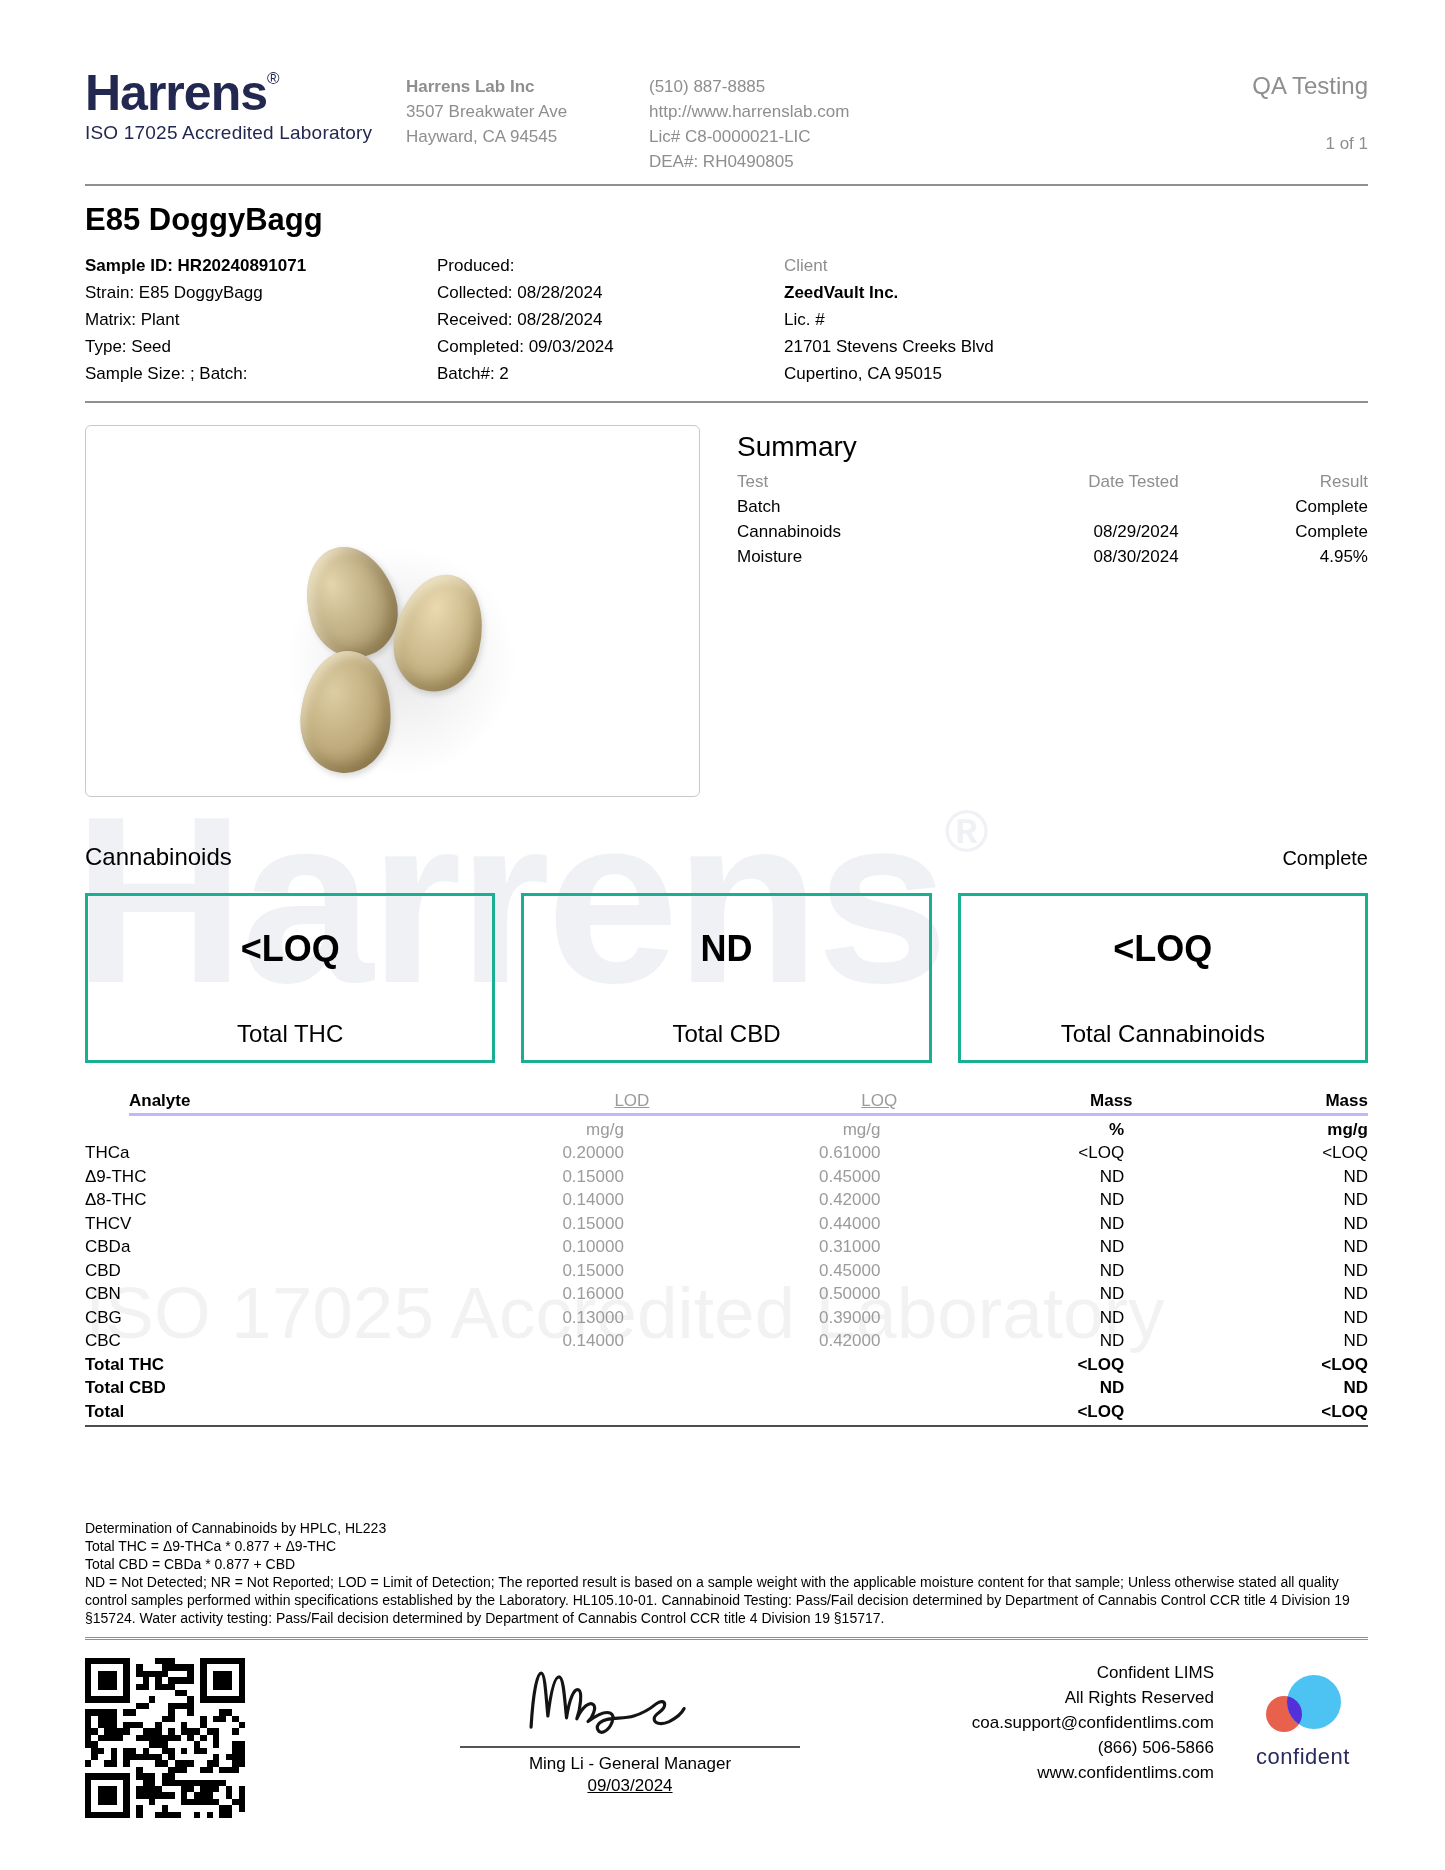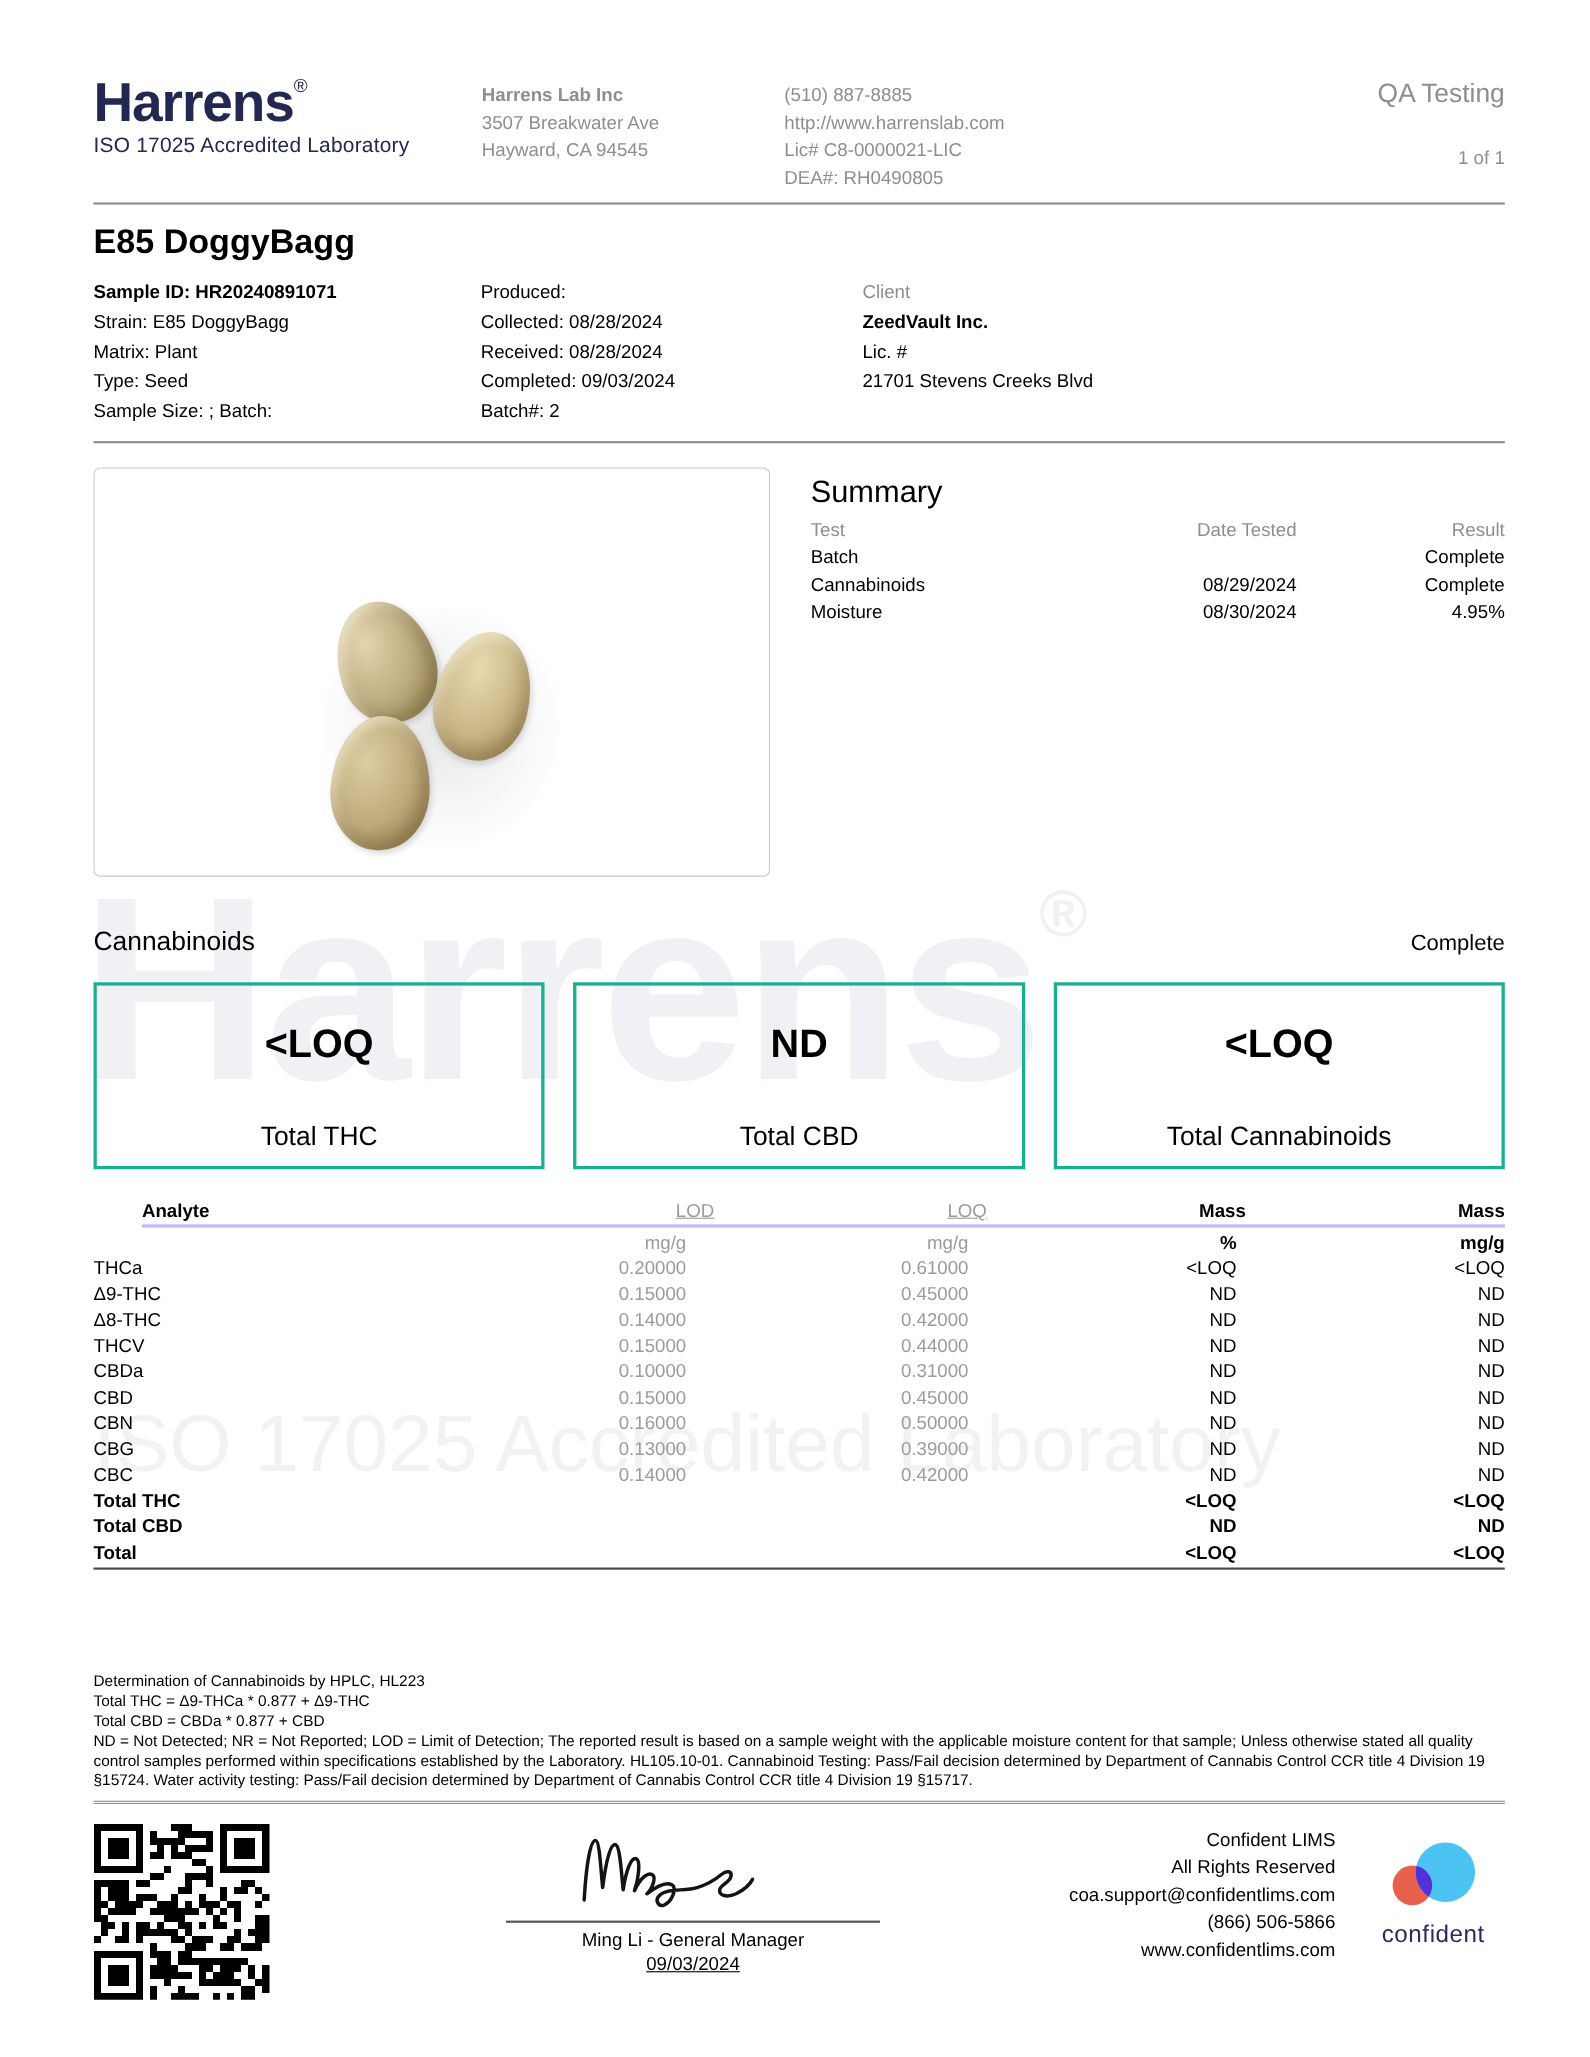--- a/index.html
+++ b/index.html
@@ -1,21 +1,21 @@
 <!DOCTYPE html>
 <html><head>
 <meta charset="utf-8">
 <style>
   * { margin:0; padding:0; box-sizing:border-box; }
   html,body { background:#fff; }
   body { width:1445px; font-family:"Liberation Sans", sans-serif; color:#000; }
   .page { width:1445px; min-height:1870px; background:#fff; padding:68px 77px 30px 85px; position:relative; overflow:hidden; }
 
   
-  .hdr { display:flex; align-items:flex-start;gap:32px; }
+  .hdr { display:flex; align-items:flex-start; }
   .logo-block { width:321px; }
   .logo-word { font-size:50px; font-weight:bold; color:#232851; letter-spacing:-1px; line-height:1; }
   .logo-reg { font-size:17px; vertical-align:26px; font-weight:normal; }
   .logo-sub { font-size:19px; color:#232851; margin-top:4px; letter-spacing:.2px; }
   .hdr-col { color:#8e8e8e; font-size:17px; line-height:25px; }
   .hdr-col.addr { width:243px; padding-top:6px; }
   .hdr-col.contact { padding-top:6px; flex:1; }
   .hdr-col .b { font-weight:bold; }
   .qa-block { text-align:right; color:#8e8e8e; padding-top:4px; }
   .qa-title { font-size:24px; }
@@ -137,20 +137,21 @@
       <div>Collected: 08/28/2024</div>
       <div>Received: 08/28/2024</div>
       <div>Completed: 09/03/2024</div>
       <div>Batch#: 2</div>
     </div>
     <div>
       <div class="gray">Client</div>
       <div class="b">ZeedVault Inc.</div>
       <div>Lic. #</div>
       <div>21701 Stevens Creeks Blvd</div>
+      <div>Cupertino, CA 95015</div>
     </div>
   </div>
   <hr class="rule2">
 
   <div class="main-row">
     <div class="photo-box">
       <div class="seed-shadow"></div>
       <div class="seed s1"></div>
       <div class="seed s2"></div>
       <div class="seed s3"></div>

